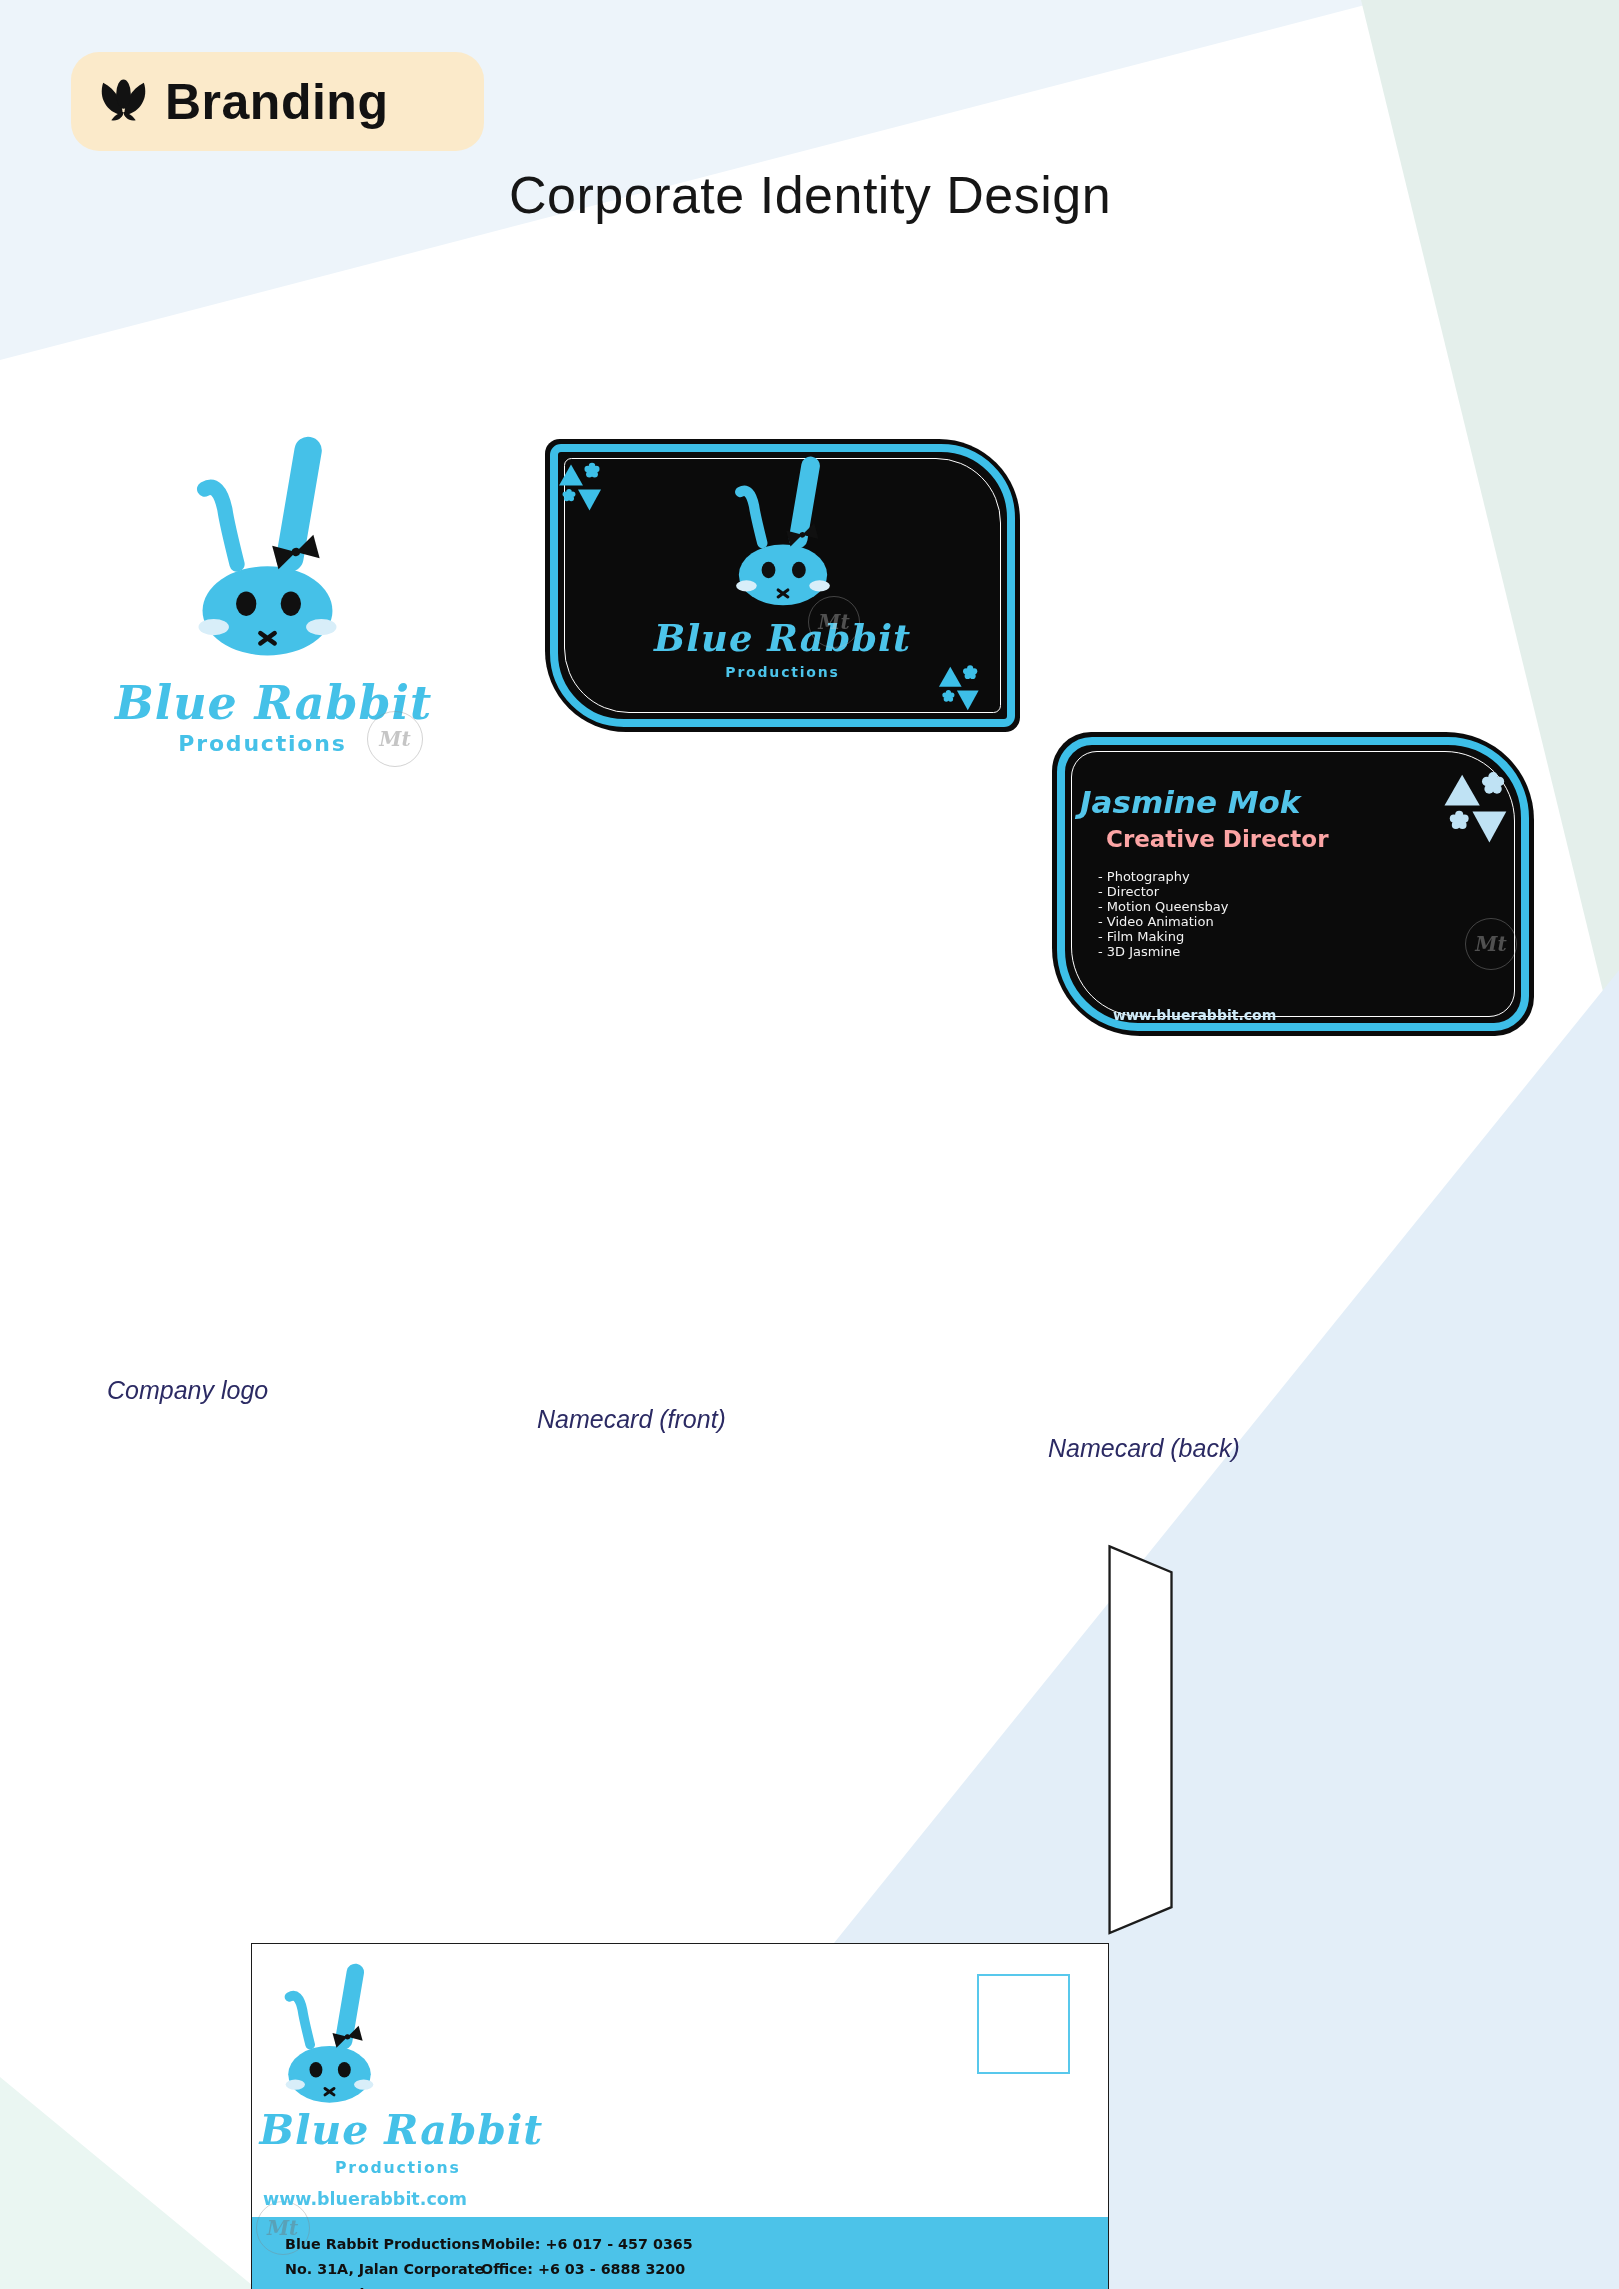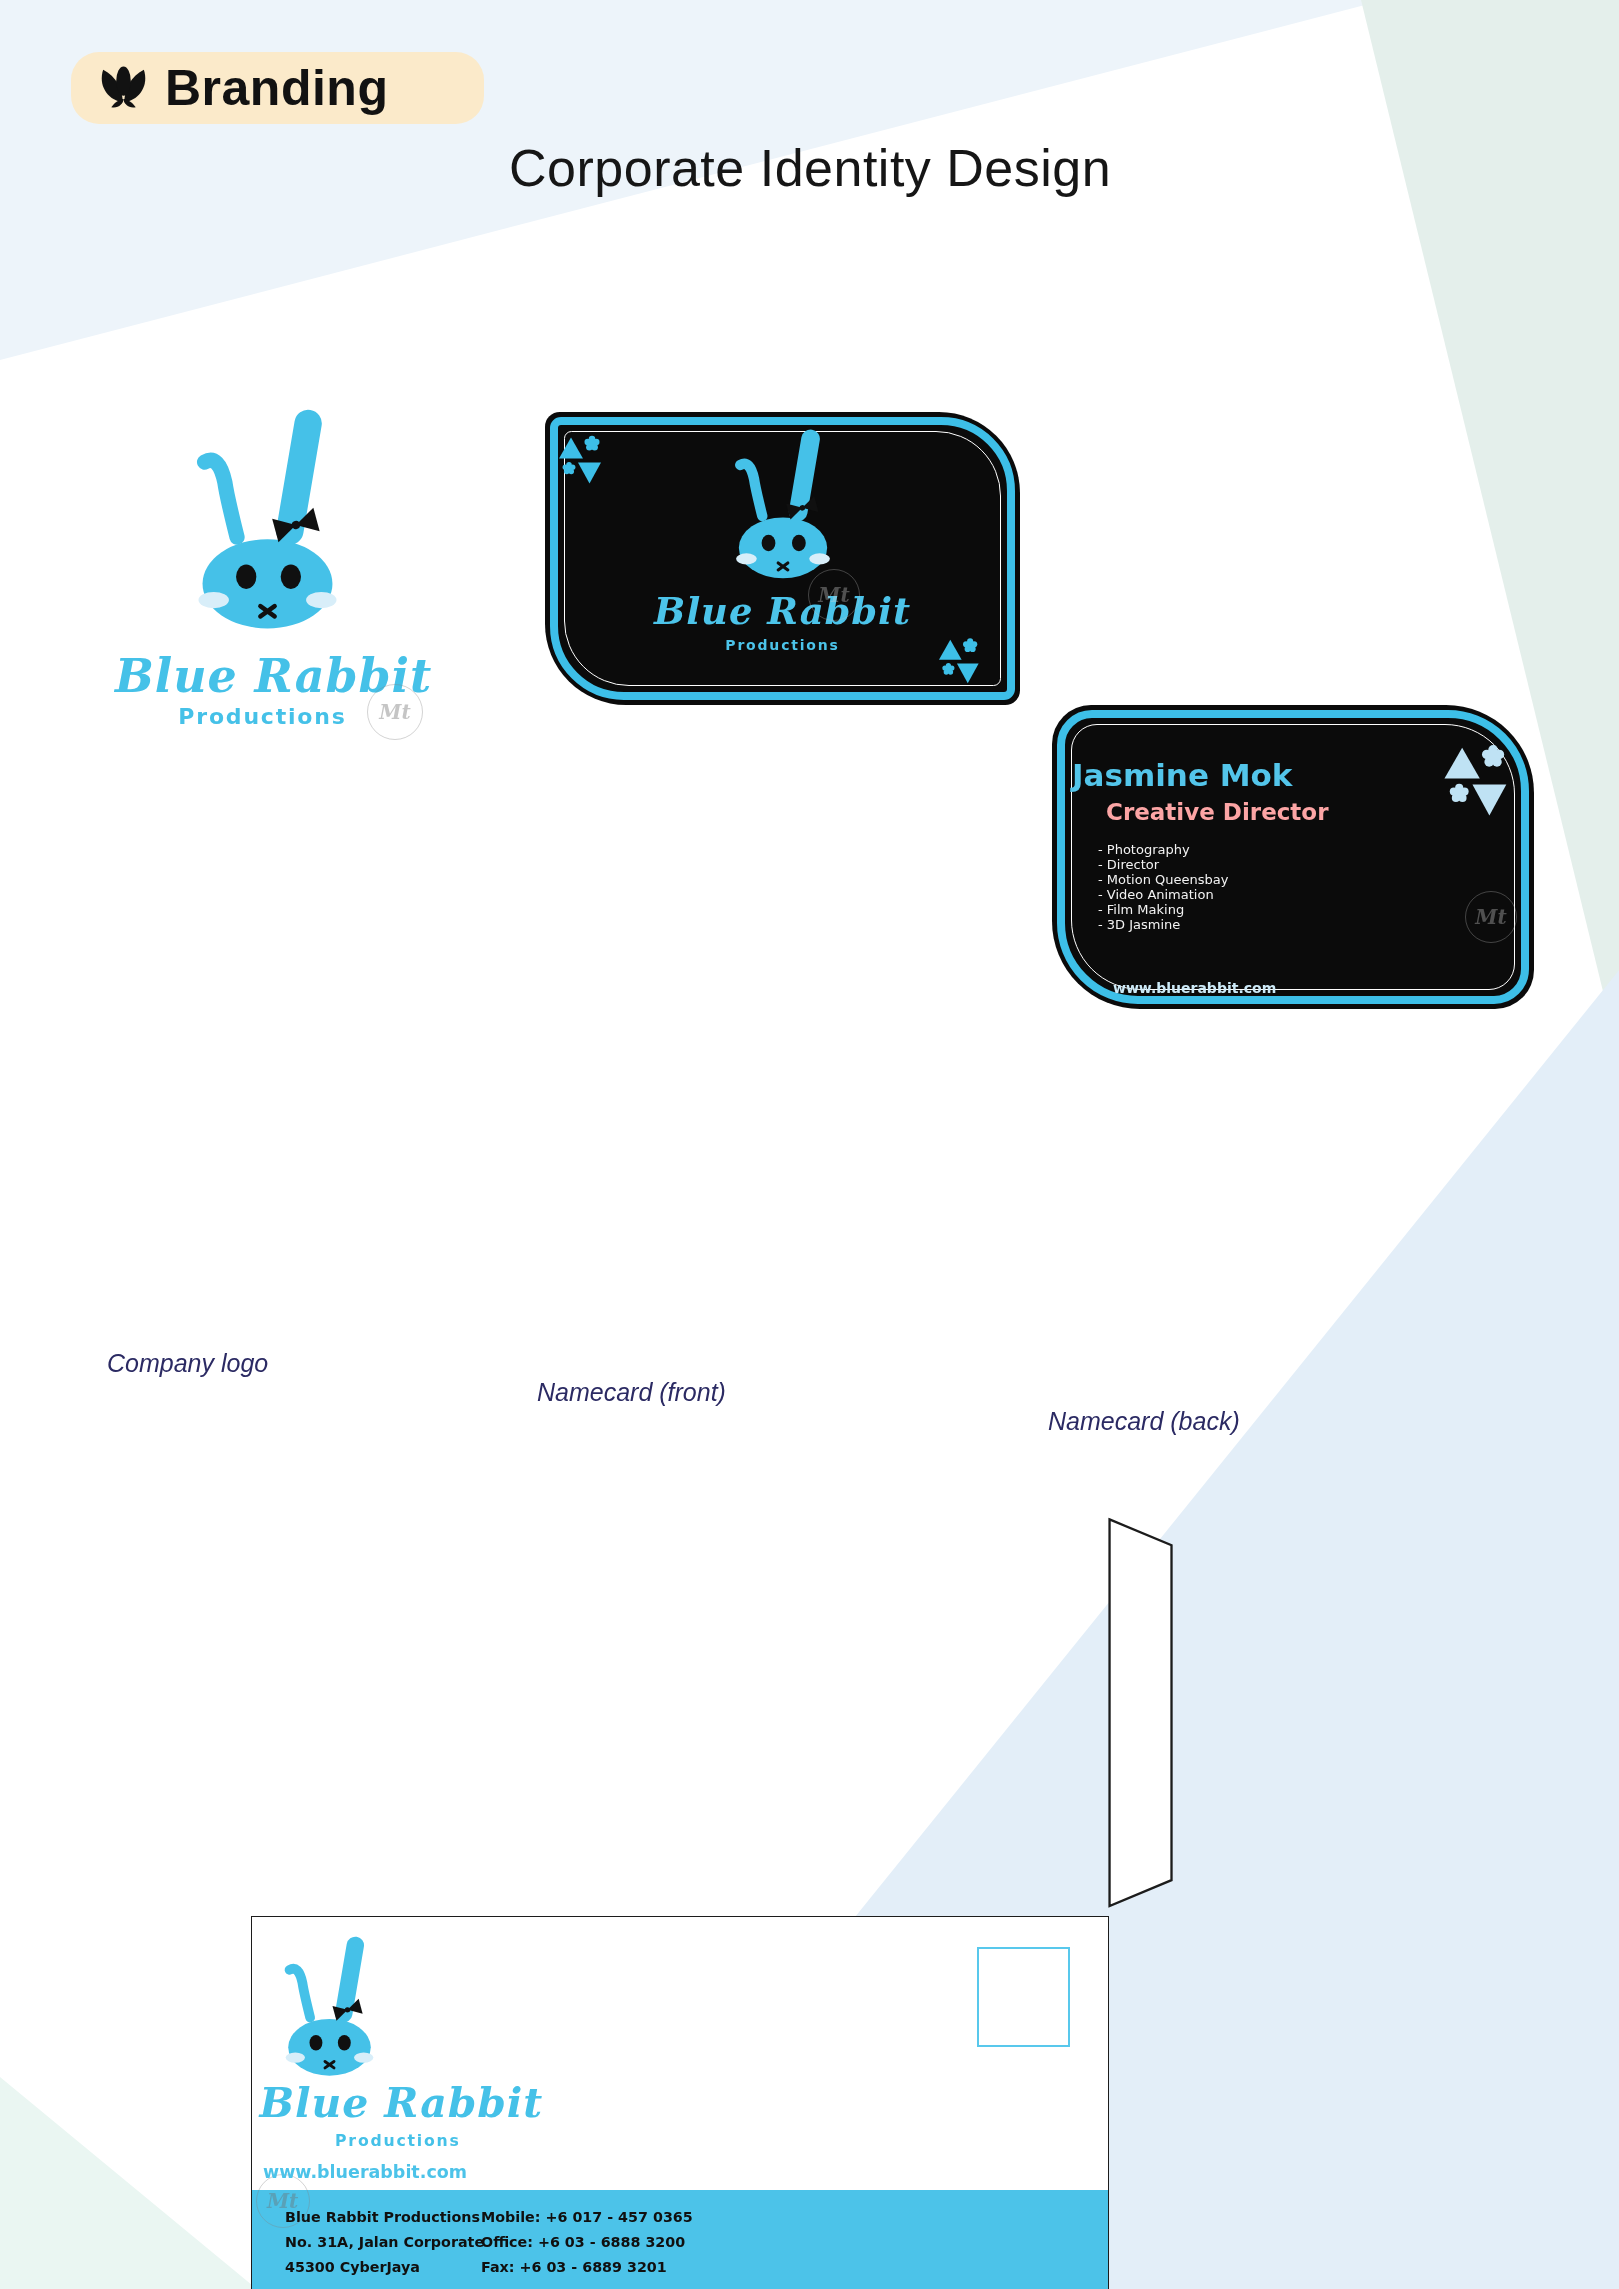--- a/index.html
+++ b/index.html
@@ -6,21 +6,21 @@
   #page{position:relative;width:1620px;height:2290px;background:#ffffff;overflow:hidden;
         font-family:"Liberation Sans",sans-serif;}
   .abs{position:absolute;}
   
   .bg{position:absolute;inset:0;}
   .bg-tl{background:#edf4fa;clip-path:polygon(0 0,1384px 0,0 360px);}
   .bg-tr{background:#e4efeb;clip-path:polygon(1361px 0,1620px 0,1620px 1061px);}
   .bg-br{background:#e3eef8;clip-path:polygon(1620px 969px,1620px 2290px,554px 2290px);}
   .bg-bl{background:#eaf6f2;clip-path:polygon(0 2077px,258px 2290px,0 2290px);}
   
-  .badge{position:absolute;left:71px;top:52px;width:413px;height:72px;background:#fbeaca;
+  .badge{position:absolute;left:71px;top:52px;width:413px;height:99px;background:#fbeaca;
          border-radius:28px;display:flex;align-items:center;}
   .plant{width:57px;height:57px;margin-left:24px;color:#121212;}
   .badge-label{font-size:50px;font-weight:bold;color:#121212;margin-left:13px;letter-spacing:0.5px;}
   .page-title{position:absolute;left:509px;top:66px;font-size:52px;color:#161616;letter-spacing:0.5px;}
   
   .caption{position:absolute;font-style:italic;color:#2b2a63;font-size:25px;}
   
   .script{font-family:"DejaVu Serif",serif;font-style:italic;font-weight:bold;color:#45c1e8;
           text-align:center;letter-spacing:0.9px;white-space:nowrap;}
   .tagline{font-family:"DejaVu Sans",sans-serif;font-weight:bold;color:#45c1e8;text-align:center;
@@ -188,21 +188,21 @@
     <circle cx="22" cy="64.35" r="5.5249999999999995"></circle>
           <circle cx="29.276" cy="69.637" r="5.5249999999999995"></circle>
           <circle cx="26.4965" cy="78.188" r="5.5249999999999995"></circle>
           <circle cx="17.5035" cy="78.188" r="5.5249999999999995"></circle>
           <circle cx="14.724" cy="69.637" r="5.5249999999999995"></circle>
           <circle cx="22" cy="72" r="5.95"></circle>
     <polygon points="40,60 86,60 63,102"></polygon>
   </svg>
       </div>
     <div class="wm on-dark" style="left:413px;top:186px;width:50px;height:50px;">Mt</div>
-    <div class="person-name" style="left:20px;top:52px;">Jasmine Mok</div>
+    <div class="person-name" style="left:28px;top:52px;font-style:italic;">Jasmine Mok</div>
     <div class="person-title" style="left:54px;top:94px;">Creative Director</div>
     <div class="svc-list" style="left:46px;top:137px;">
         <div class="svc-line">- Photography</div>
         <div class="svc-line">- Director</div>
         <div class="svc-line">- Motion Queensbay</div>
         <div class="svc-line">- Video Animation</div>
         <div class="svc-line">- Film Making</div>
         <div class="svc-line">- 3D Jasmine</div>
       </div>
     <div class="card-site" style="left:61px;top:275px;">www.bluerabbit.com</div>

